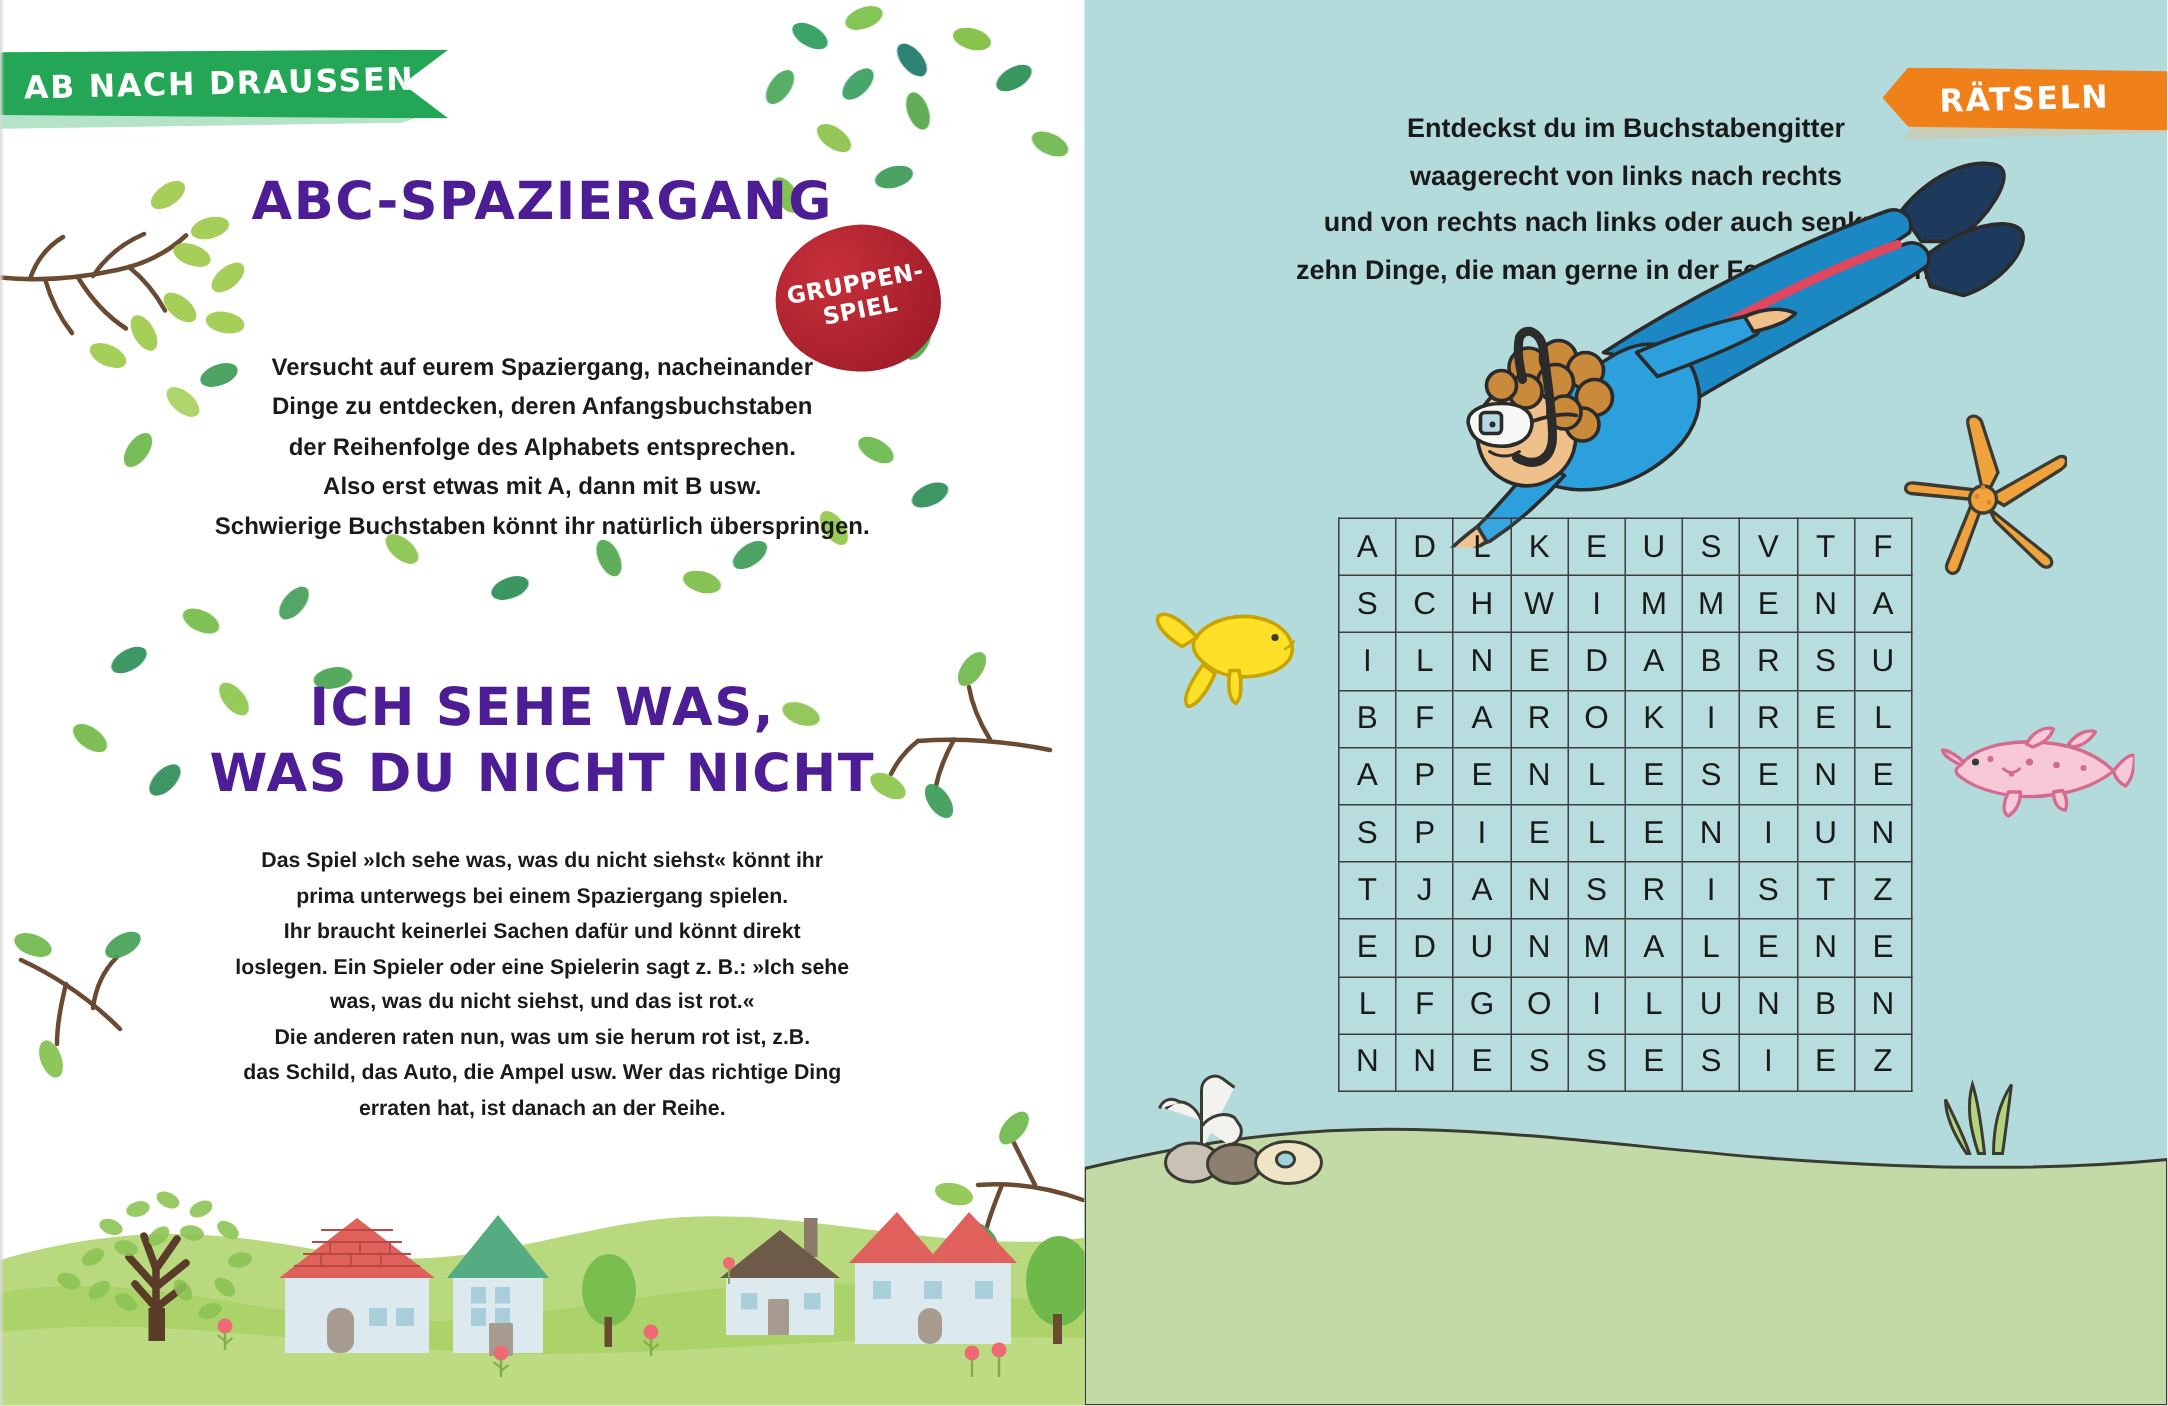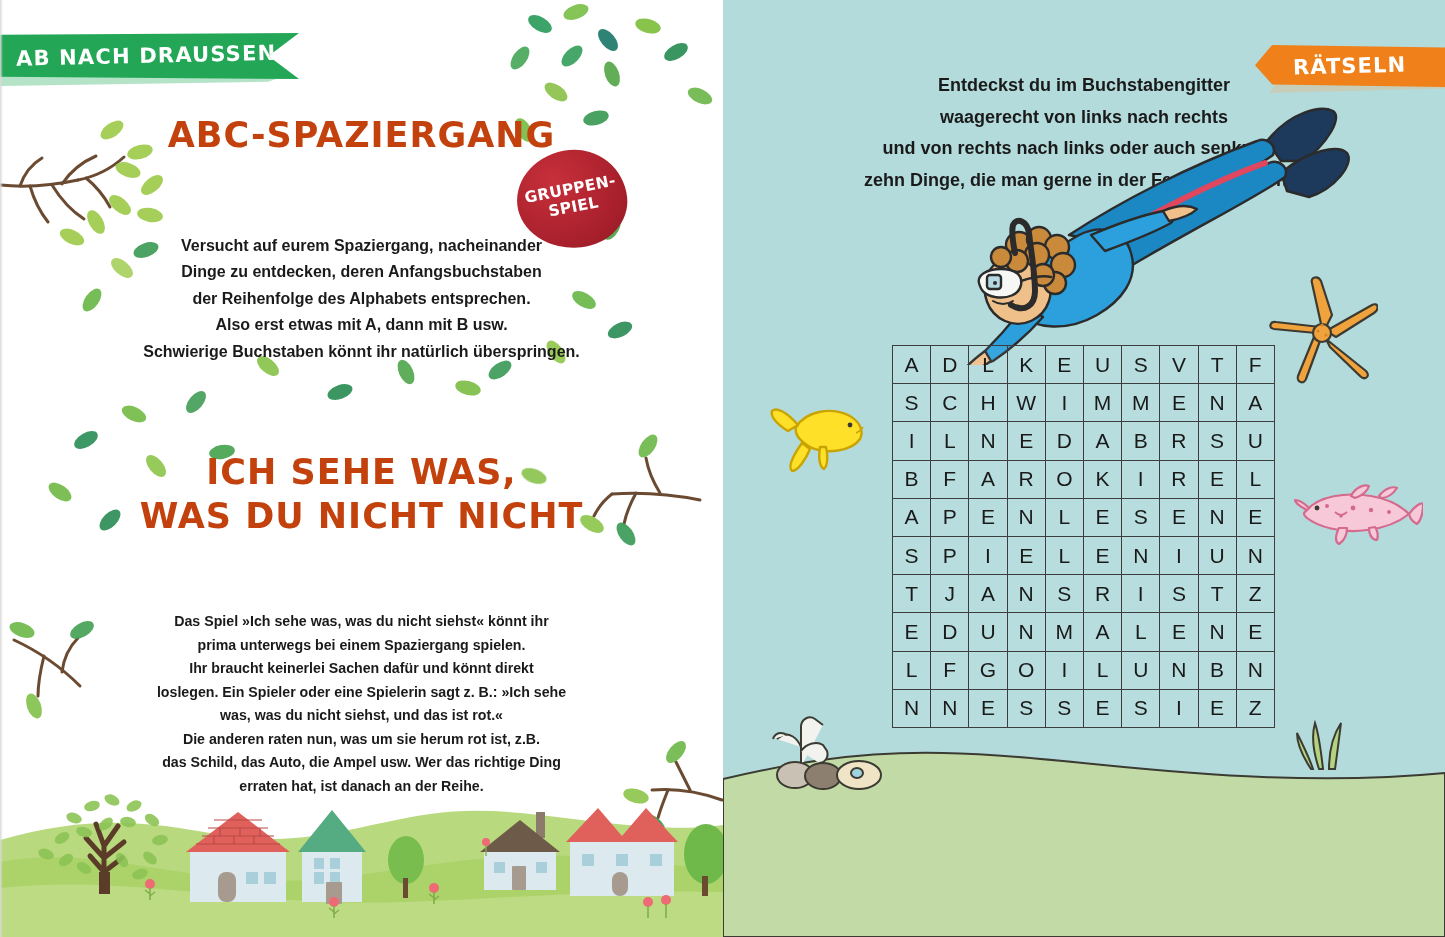--- a/index.html
+++ b/index.html
@@ -32,21 +32,21 @@
     opacity:.75;
   }
   .banner-green span {
     color:#fff; font-weight:bold; font-size:21px; letter-spacing:1.2px;
     padding-left:22px; transform: rotate(-1.3deg);
     font-family:"DejaVu Sans", sans-serif;
   }
 
   .title-red {
     position:absolute; width:100%; text-align:center;
-    color:#c2410c; font-weight:bold; font-family:"DejaVu Sans", sans-serif;
+    color:#4c1d95; font-weight:bold; font-family:"DejaVu Sans", sans-serif;
     letter-spacing:1px;
   }
   #title-1 { top:115px; left:0; font-size:35px; }
   #title-2 { top:450px; left:0; font-size:35px; line-height:1.27; }
 
   .body-text {
     position:absolute; width:100%; text-align:center;
     font-size:16px; color:#1a1a1a; line-height:1.65; font-weight:600;
   }
   #body-1 { top:233px; }
@@ -235,21 +235,21 @@
     <div class="blob"></div>
     <div class="txt">
       <span>GRUPPEN-</span>
       <span>SPIEL</span>
     </div>
   </div>
 
   <div class="title-red" id="title-2" style="white-space:pre-line;">ICH SEHE WAS,
 WAS DU NICHT NICHT</div>
 
-  <div class="body-text" id="body-2" style="white-space:pre-line;margin-top:47px;">Das Spiel »Ich sehe was, was du nicht siehst« könnt ihr
+  <div class="body-text" id="body-2" style="white-space:pre-line;">Das Spiel »Ich sehe was, was du nicht siehst« könnt ihr
 prima unterwegs bei einem Spaziergang spielen.
 Ihr braucht keinerlei Sachen dafür und könnt direkt
 loslegen. Ein Spieler oder eine Spielerin sagt z. B.: »Ich sehe
 was, was du nicht siehst, und das ist rot.«
 Die anderen raten nun, was um sie herum rot ist, z.B.
 das Schild, das Auto, die Ampel usw. Wer das richtige Ding
 erraten hat, ist danach an der Reihe.</div>
 
   <svg id="village" viewBox="0 0 723 175">
 

